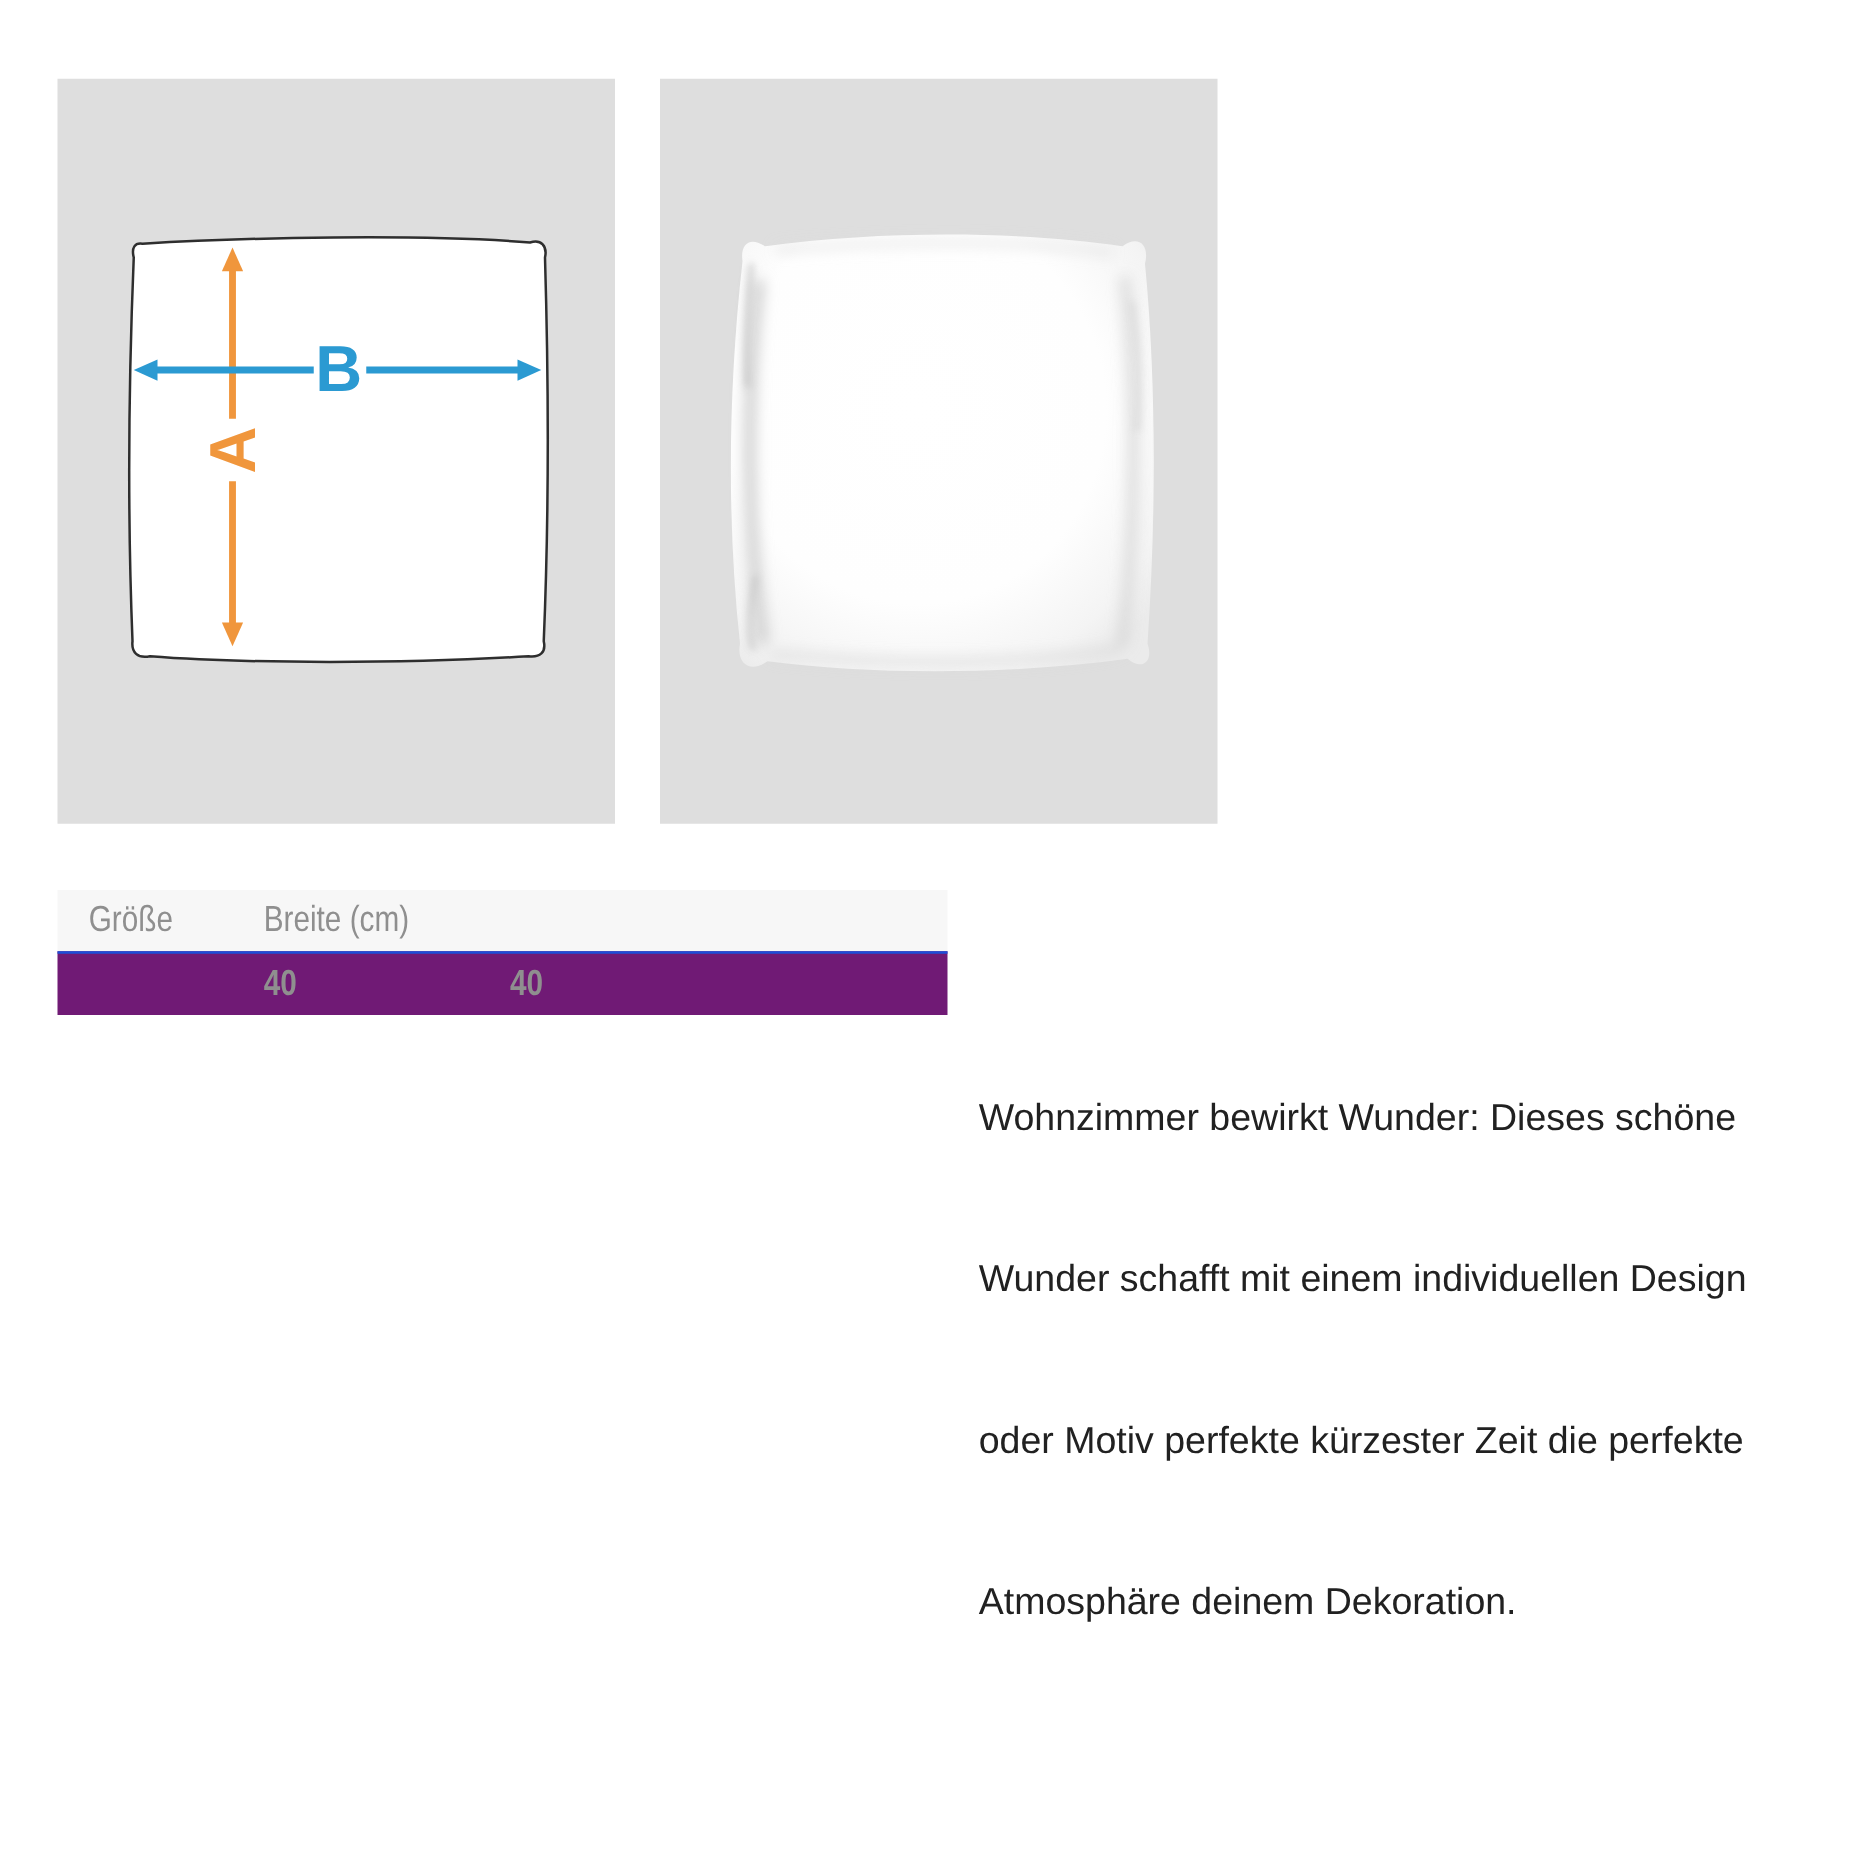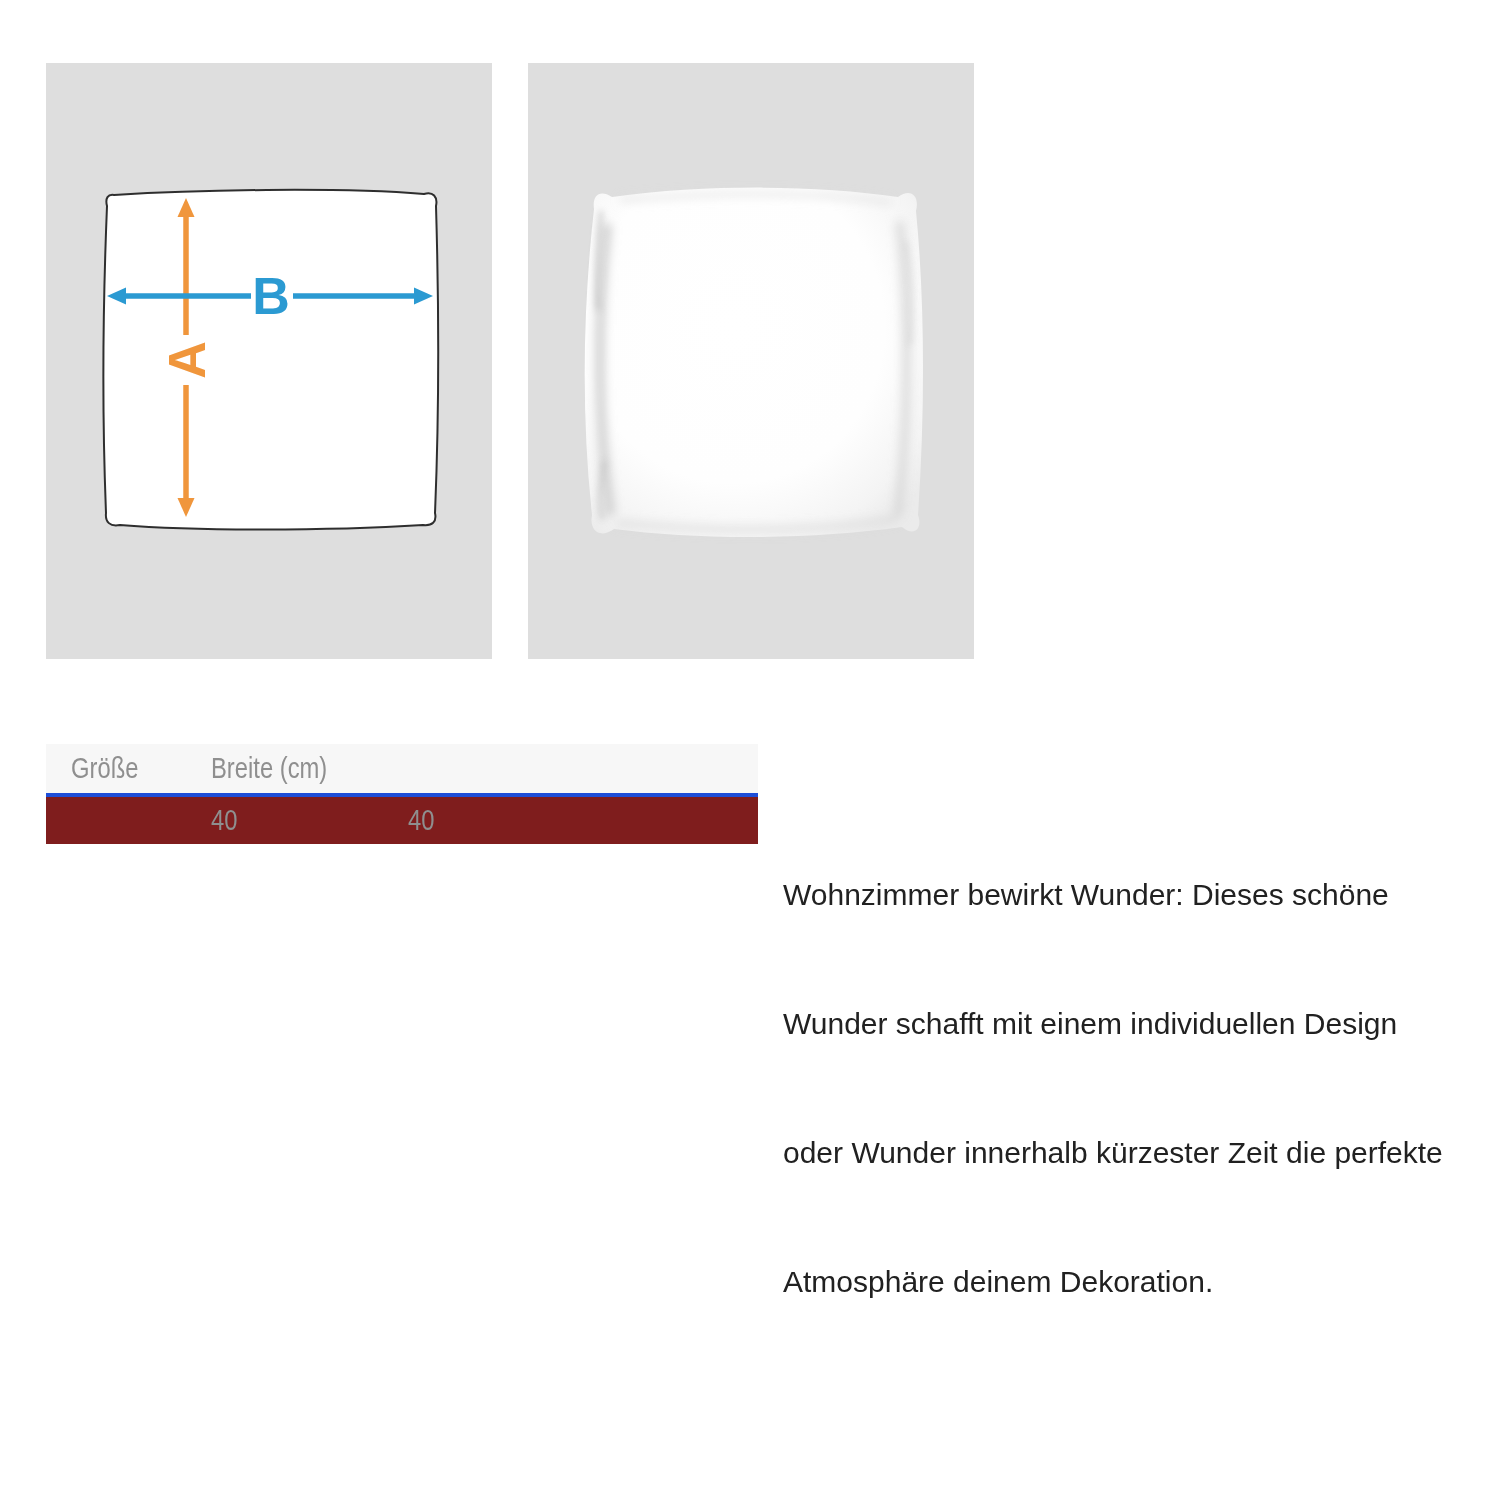--- a/index.html
+++ b/index.html
@@ -13,26 +13,26 @@
   .panel {
     position:absolute; top:63px; width:446px; height:596px;
     background:#dedede;
   }
   .panel-left  { left:46px; }
   .panel-right { left:528px; }
   .panel svg { display:block; }
 
   
   .size-table {
-    position:absolute; left:46px; top:744px; width:712px;
+    position:absolute; left:46px; top:712px; width:712px;
     font-size:29px; color:#8f8f8f;
   }
   .t-row { display:flex; align-items:center; }
   .t-head { height:49px; background:#f7f7f7; }
-  .t-data { height:51px; background:#7f1d1d; border-top:4px solid #1d4ed8; box-sizing:border-box; }
+  .t-data { height:51px; background:#701a75; border-top:2px solid #1d4ed8; box-sizing:border-box;font-weight:bold; }
   .t-cell { padding-left:25px; box-sizing:border-box; overflow:visible; white-space:nowrap; }
   .c1 { width:140px; }
   .c2 { width:197px; }
   .c3 { flex:1; }
   .narrow { display:inline-block; transform:scaleX(0.82); transform-origin:0 50%; }
 
   
   .description {
     position:absolute; left:783px; top:701px; width:717px;
     font-size:30px; line-height:43px; color:#212121;
@@ -113,19 +113,19 @@
       <div class="t-cell c1"><span class="narrow"></span></div>
       <div class="t-cell c2"><span class="narrow">40</span></div>
       <div class="t-cell c3"><span class="narrow">40</span></div>
     </div>
   </div>
 
   <div class="description">
     <div class="para">
       <div>Wohnzimmer bewirkt Wunder: Dieses schöne</div>
       <div>Wunder schafft mit einem individuellen Design</div>
-      <div>oder Wunder innerhalb kürzester Zeit die perfekte</div>
+      <div>oder Motiv perfekte kürzester Zeit die perfekte</div>
       <div>Atmosphäre deinem Dekoration.</div>
     </div>
     
   </div>
 
 </div>
 
 </body></html>

